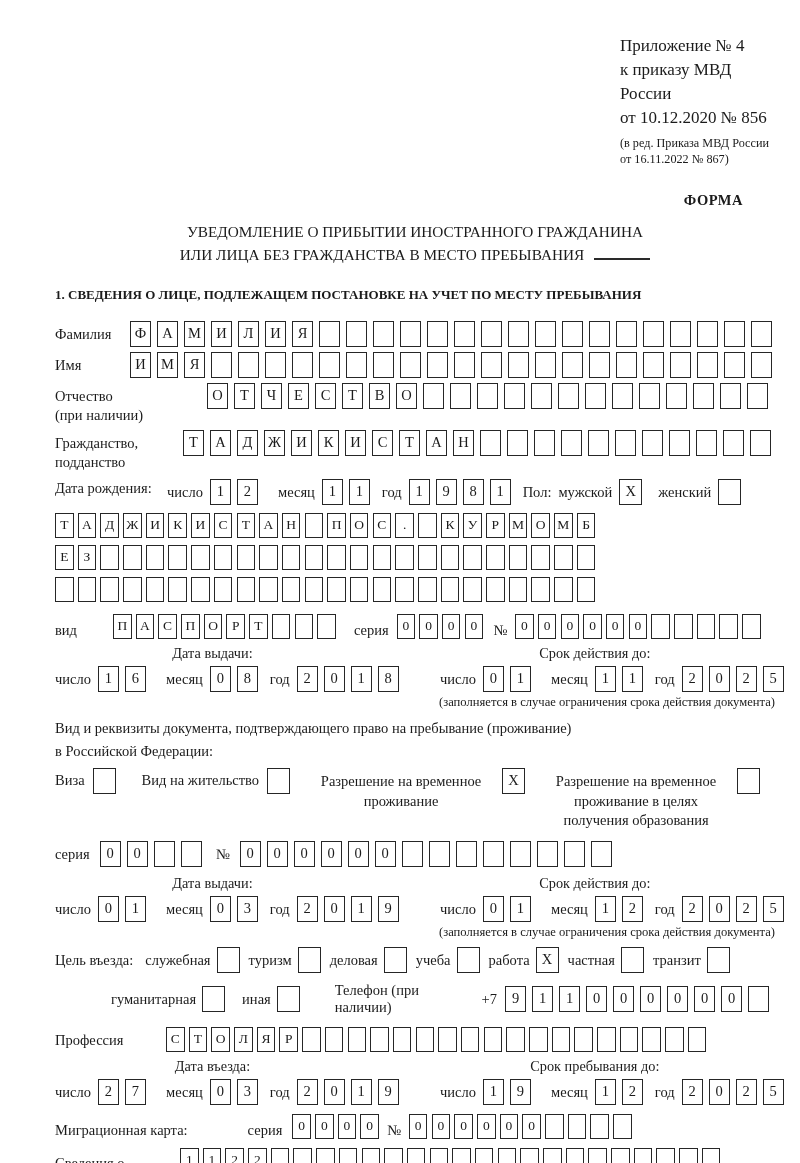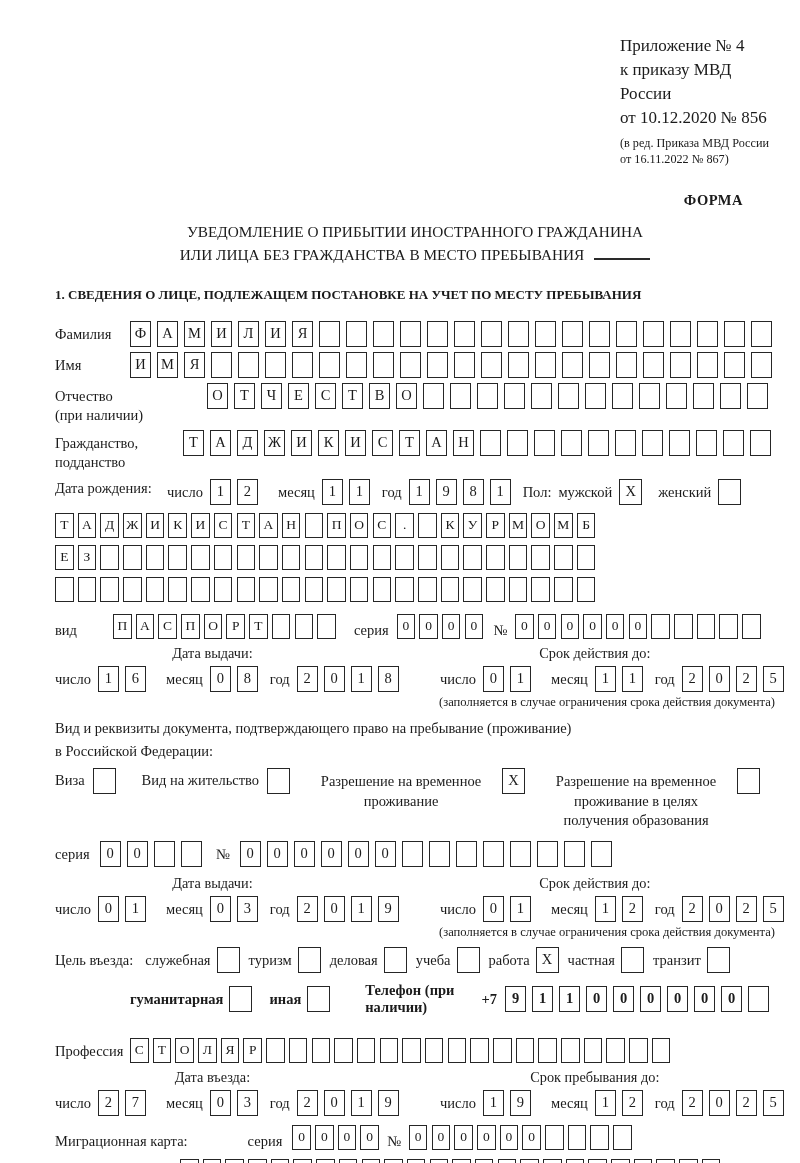--- a/index.html
+++ b/index.html
@@ -46,21 +46,21 @@
   .opts{display:flex;align-items:flex-start;margin:6px 0 10px;}
   .opt{display:flex;align-items:flex-start;}
   .opt .t{padding-top:4px;margin-right:8px;}
   .opt .tc{text-align:center;line-height:1.35;padding-top:4px;margin-right:8px;}
   .opt .w190{width:186px;}
   .gap18{margin-left:18px;} .gap26{margin-left:26px;}
 
   .purposes{display:flex;align-items:center;flex-wrap:nowrap;}
   .pair{display:flex;align-items:center;margin-right:9px;}
   .pair .pl{margin-right:6px;}
-  .indent75{margin-left:75px;font-weight:bold;}
+  .indent75{margin-left:56px;}
 
   .mig-row{display:flex;align-items:flex-end;}
   .center-bold{text-align:center;font-weight:bold;font-size:14.3px;margin:2px 0 6px;}
 </style>
 </head>
 <body>
 
 <div class="page">
 
   <div class="appendix lblock">
@@ -268,21 +268,21 @@
         </span>
       <span class="pair" style="margin-left:8px;">
           <span class="pl">иная</span>
           <span class="checkbox"></span>
         </span>
       <span class="pl" style="margin-left:26px;margin-right:14px;">Телефон (при наличии)</span>
       <span class="pl" style="margin-right:8px;">+7</span>
       <span class="cells"><span class="cell">9</span><span class="cell">1</span><span class="cell">1</span><span class="cell">0</span><span class="cell">0</span><span class="cell">0</span><span class="cell">0</span><span class="cell">0</span><span class="cell">0</span><span class="cell"></span></span>
     </div>
 
-    <div class="frow" style="margin-top:22px;">
+    <div class="frow" style="margin-top:11px;gap:36px;">
       <div class="flabel w75">Профессия</div>
       <div class="cells sm"><span class="cell">С</span><span class="cell">Т</span><span class="cell">О</span><span class="cell">Л</span><span class="cell">Я</span><span class="cell">Р</span><span class="cell"></span><span class="cell"></span><span class="cell"></span><span class="cell"></span><span class="cell"></span><span class="cell"></span><span class="cell"></span><span class="cell"></span><span class="cell"></span><span class="cell"></span><span class="cell"></span><span class="cell"></span><span class="cell"></span><span class="cell"></span><span class="cell"></span><span class="cell"></span><span class="cell"></span><span class="cell"></span></div>
     </div>
 
     <div class="twohalf" style="margin-top:6px;">
       <div class="half-l">
         <div class="dhead">Дата въезда:</div>
         <div class="dgroup">
           <span class="dl">число</span>
           <span class="cells"><span class="cell">2</span><span class="cell">7</span></span>

